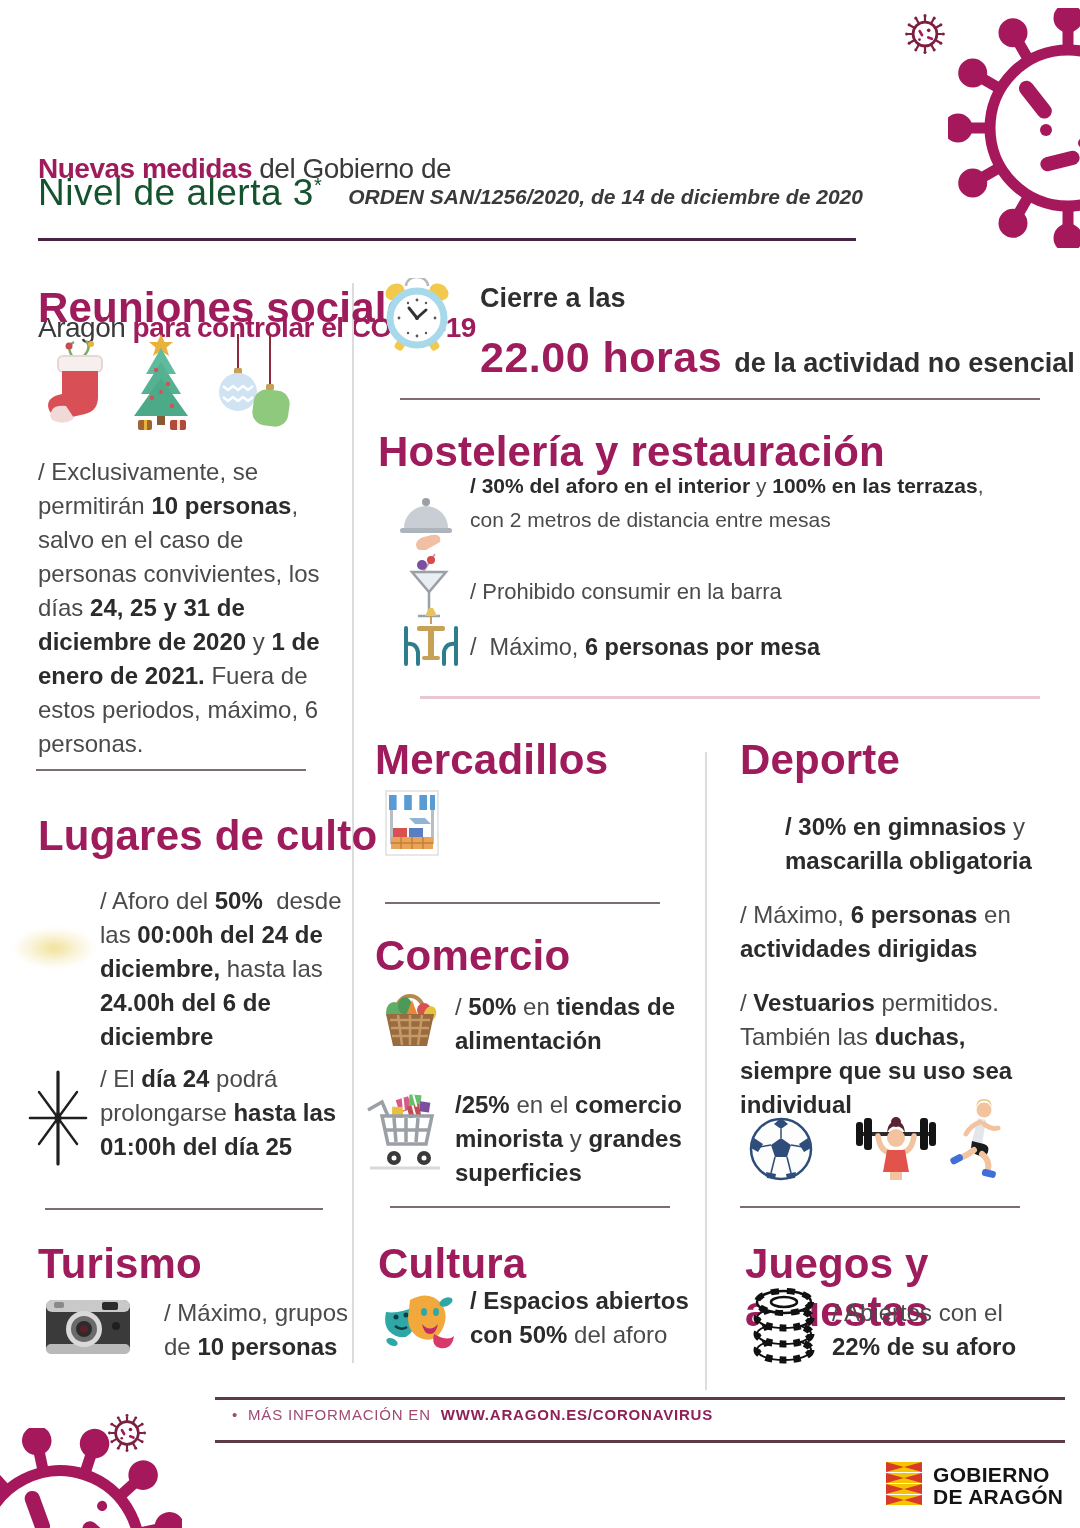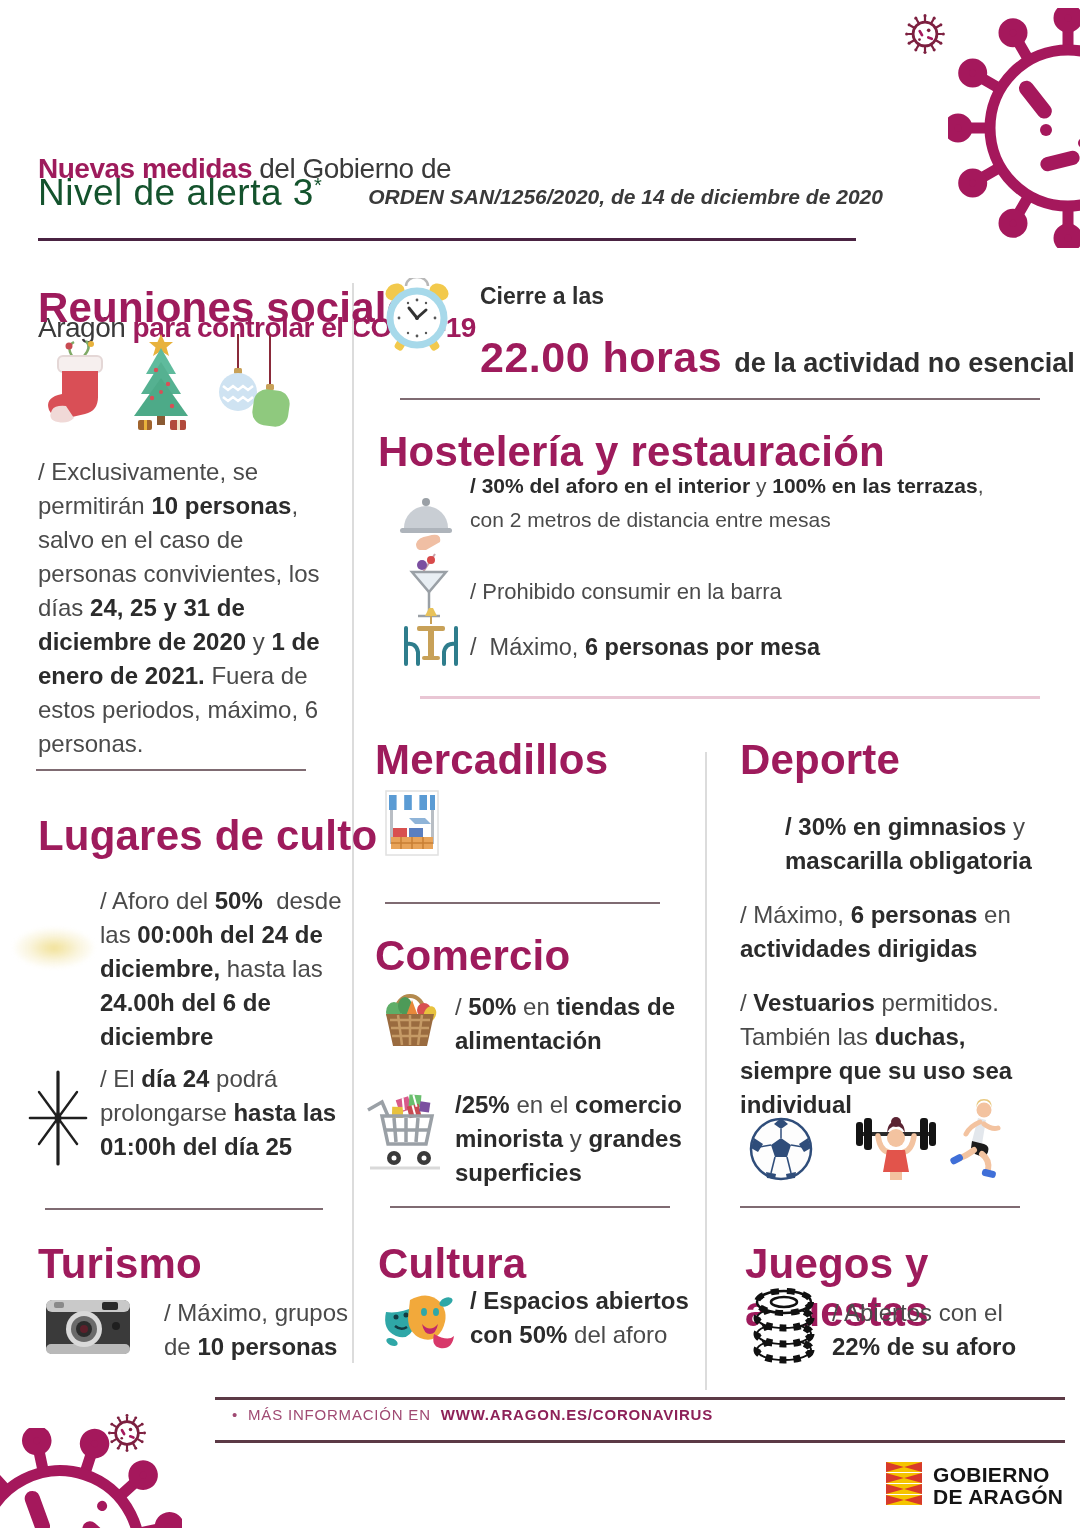--- a/index.html
+++ b/index.html
@@ -15,21 +15,21 @@
   .alert{font-size:37px;font-weight:400;color:#14532d;letter-spacing:0.5px;}
   .alert sup{font-size:20px;}
   .order{font-size:21px;font-style:italic;font-weight:700;color:#3a3a3a;}
   .h{font-size:42px;font-weight:800;color:#9e1b5c;letter-spacing:0.2px;}
   .txt{font-size:24px;line-height:34px;color:#4a4a4a;white-space:pre-wrap;}
   .txt .b{font-weight:800;color:#2b2b2b;}
   .rule{background:#7f6b72;height:2px;}
   .rule-dark{background:#4a2342;height:3px;}
   .rule-pink{background:#e9c6d4;height:3px;}
   .vrule{width:2px;background:#dcdcdc;}
-  .closure-l1{font-size:23px;font-weight:700;color:#2f2f2f;}
+  .closure-l1{font-size:27px;font-weight:700;color:#2f2f2f;}
   .closure-row{display:flex;align-items:baseline;margin-top:23px;}
   .closure-time{font-size:43px;font-weight:800;color:#9e1b5c;letter-spacing:0.5px;}
   .closure-suffix{font-size:27px;font-weight:700;color:#2f2f2f;margin-left:12px;}
   .footer-info{font-size:15px;letter-spacing:0.8px;color:#a04a73;font-weight:500;display:flex;align-items:center;gap:10px;}
   .footer-info .url{font-weight:800;color:#8d2158;}
   .logo{display:flex;align-items:center;gap:9px;}
   .logo-text{font-size:21px;line-height:22px;font-weight:800;color:#141414;letter-spacing:0.3px;}
   .glow{width:80px;height:40px;border-radius:50%;
     background:radial-gradient(ellipse at center, rgba(240,222,140,0.9) 0%, rgba(245,235,190,0.5) 45%, rgba(255,255,255,0) 75%);
     filter:blur(2px);}
@@ -133,21 +133,21 @@
     </defs>
   </svg>
 
   <div class="abs title" style="left:38px;top:36px;width:880px;">
     <div><span class="tm">Nuevas medidas</span><span class="td"> del Gobierno de</span></div>
     <div><span class="td">Aragón </span><span class="tm">para controlar el COVID-19</span></div>
   </div>
 
   <div class="abs" style="left:38px;top:172px;display:flex;align-items:flex-end;gap:26px;">
     <div class="alert"><span>Nivel de alerta 3</span><sup>*</sup></div>
-    <div class="order" style="padding-bottom:5px;margin-left:20px;">ORDEN SAN/1256/2020, de 14 de diciembre de 2020</div>
+    <div class="order" style="padding-bottom:5px;">ORDEN SAN/1256/2020, de 14 de diciembre de 2020</div>
   </div>
 
   <div class="abs rule-dark" style="left:38px;top:238px;width:818px;"></div>
 
   <span class="abs" style="left:903px;top:12px;">
     <svg width="44" height="44" viewBox="0 0 48 48">
         <use href="#smallvirus"></use>
       </svg>
   </span>
   <span class="abs" style="left:948px;top:8px;">

